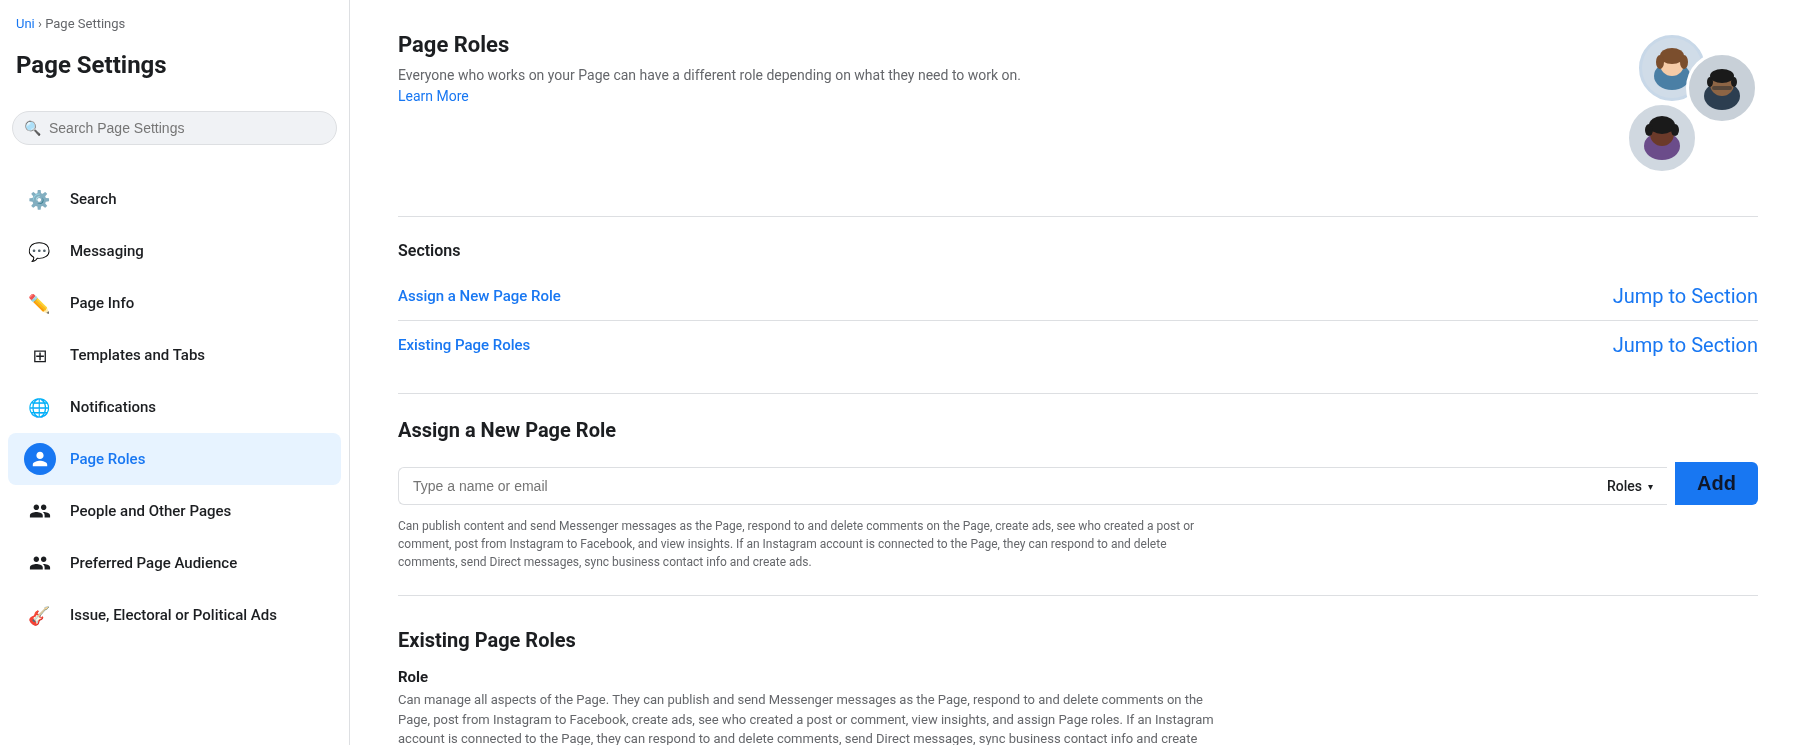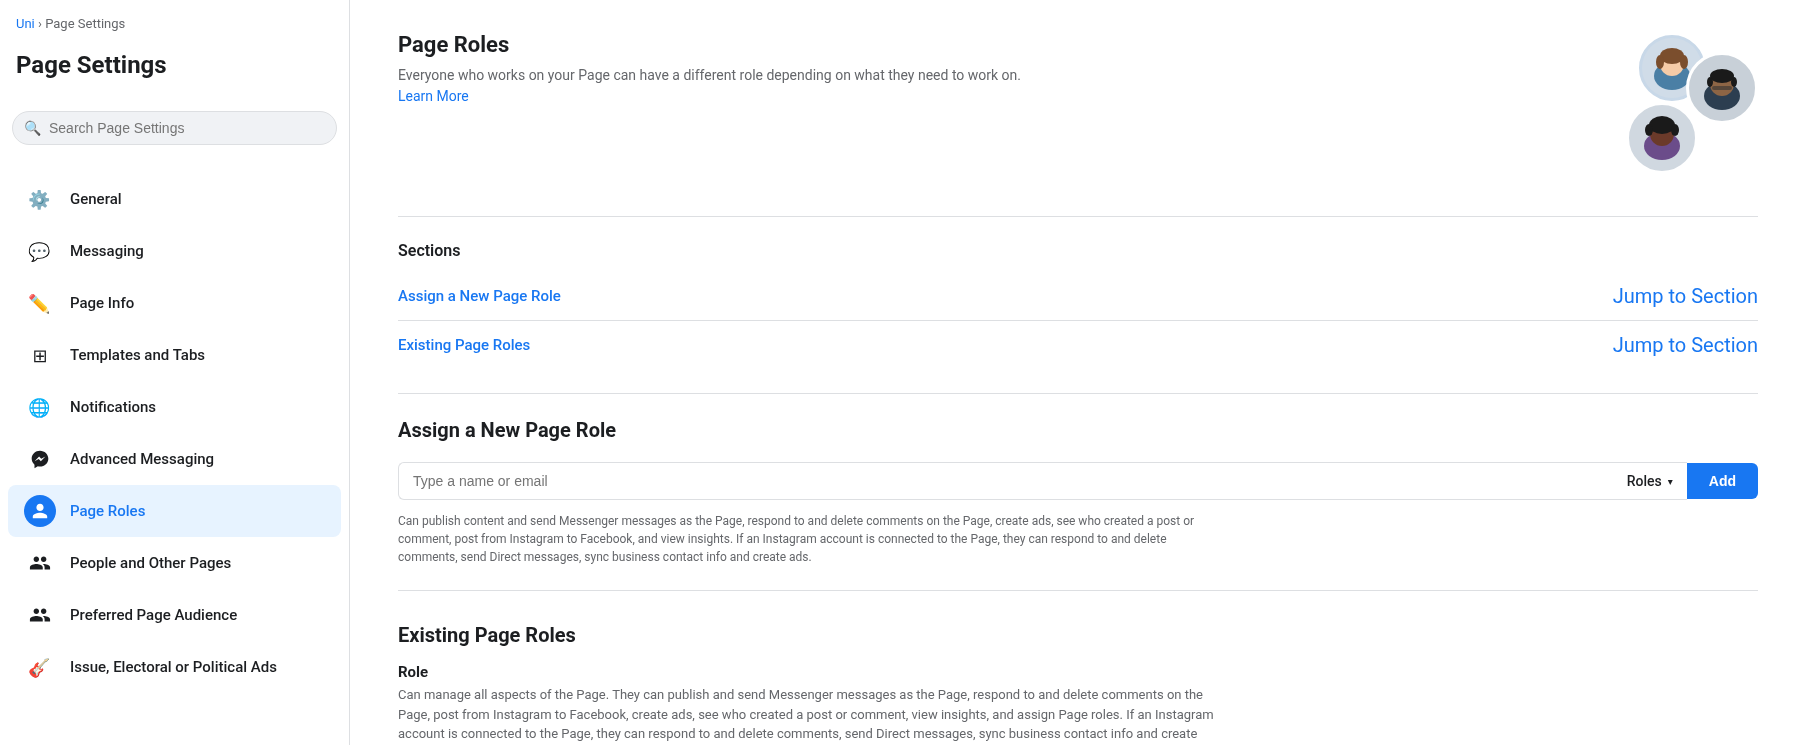--- a/index.html
+++ b/index.html
@@ -178,21 +178,21 @@
     .section-heading {
       font-size: 20px;
       font-weight: 700;
       color: #1c1e21;
       margin-bottom: 20px;
     }
     .role-assign-row {
       display: flex;
       gap: 0;
       margin-bottom: 12px;
-      align-items: center;
+      align-items: flex-end;
     }
     .role-input {
       flex: 1;
       border: 1px solid #dddfe2;
       border-right: none;
       border-radius: 6px 0 0 6px;
       padding: 10px 14px;
       font-size: 14px;
       color: #65676b;
       outline: none;
@@ -206,27 +206,28 @@
       background: #fff;
       cursor: pointer;
       display: flex;
       align-items: center;
       gap: 6px;
       color: #1c1e21;
       font-weight: 500;
     }
     .add-btn {
       background: #1877f2;
-      color: #ffffff;
+      color: #0f172a;
       border: none;
       padding: 10px 22px;
-      font-size: 14px;
+      font-size: 20px;
       font-weight: 600;
       border-radius: 0 6px 6px 0;
       cursor: pointer;
+      margin-left: 8px;
     }
     .role-description {
       font-size: 12px;
       color: #65676b;
       line-height: 1.5;
       max-width: 800px;
       margin-bottom: 24px;
     }
 
     
@@ -263,45 +264,37 @@
   </div>
   <h1 class="page-title">Page Settings</h1>
   <div class="search-bar">
     <span class="search-icon-wrap">🔍</span>
     <input type="text" placeholder="Search Page Settings" style="">
   </div>
 
   <nav>
     <div class="nav-item">
       <span class="nav-icon">⚙️</span>
-      <span>General</span>
+      <span>Search</span>
     </div>
     <div class="nav-item">
       <span class="nav-icon">💬</span>
       <span>Messaging</span>
     </div>
     <div class="nav-item">
       <span class="nav-icon">✏️</span>
       <span>Page Info</span>
     </div>
     <div class="nav-item">
       <span class="nav-icon">⊞</span>
       <span>Templates and Tabs</span>
     </div>
     <div class="nav-item">
       <span class="nav-icon">🌐</span>
       <span>Notifications</span>
-    </div>
-    <div class="nav-item">
-      <span class="nav-icon">
-        <svg width="20" height="20" viewBox="0 0 24 24" fill="currentColor">
-            <path d="M12 2C6.48 2 2 6.2 2 11.5c0 2.9 1.3 5.5 3.4 7.3V23l4-2.2c.8.2 1.7.3 2.6.3 5.52 0 10-4.2 10-9.5S17.52 2 12 2zm1 12.8l-2.5-2.7-5 2.7 5.4-5.8 2.6 2.7 5-2.7-5.5 5.8z"></path>
-          </svg>
-      </span>
-      <span>Advanced Messaging</span>
     </div>
     <div class="nav-item active">
       <span class="nav-icon">
         <span class="nav-icon-circle">
           <svg width="18" height="18" viewBox="0 0 24 24" fill="white">
               <path d="M12 12c2.7 0 4.8-2.1 4.8-4.8S14.7 2.4 12 2.4 7.2 4.5 7.2 7.2 9.3 12 12 12zm0 2.4c-3.2 0-9.6 1.6-9.6 4.8v2.4h19.2v-2.4c0-3.2-6.4-4.8-9.6-4.8z"></path>
             </svg>
         </span>
       </span>
       <span>Page Roles</span>

